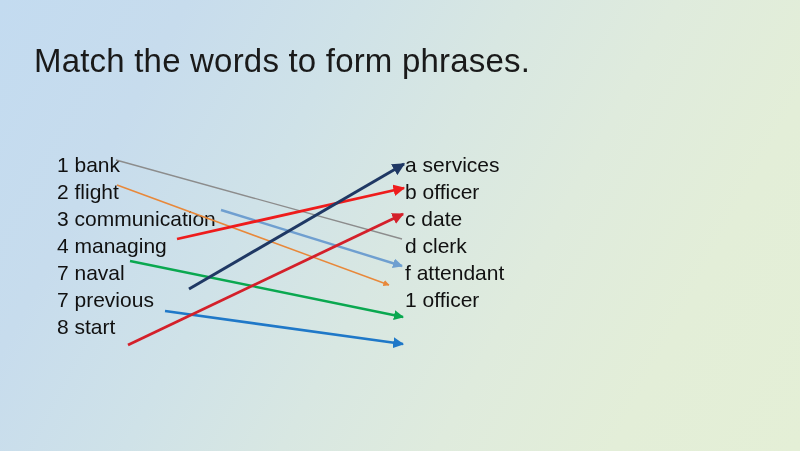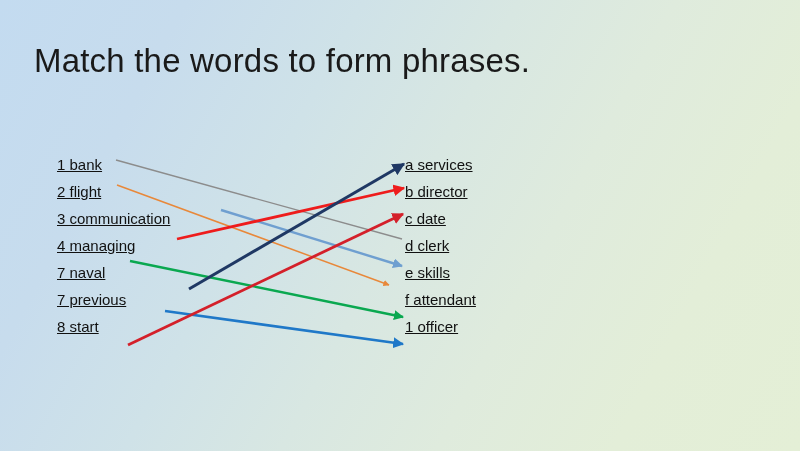--- a/index.html
+++ b/index.html
@@ -46,24 +46,23 @@
   .column {
     position: absolute;
     top: 151px;
   }
   #left-column  { left: 57px; }
   #right-column { left: 405px; }
 
   .match-item {
     height: 27px;
     line-height: 27px;
-    font-size: 15px;
+    font-size: 21px;
     color: #111111;
     white-space: nowrap;
-    text-decoration: underline;
   }
   
   #connectors {
     position: absolute;
     left: 0;
     top: 0;
     width: 800px;
     height: 451px;
     pointer-events: none;
   }
@@ -80,24 +79,23 @@
     <div class="match-item">2 flight</div>
     <div class="match-item">3 communication</div>
     <div class="match-item">4 managing</div>
     <div class="match-item">7 naval</div>
     <div class="match-item">7 previous</div>
     <div class="match-item">8 start</div>
   </div>
 
   <div id="right-column" class="column">
     <div class="match-item">a services</div>
-    <div class="match-item">b director</div>
+    <div class="match-item">b officer</div>
     <div class="match-item">c date</div>
     <div class="match-item">d clerk</div>
-    <div class="match-item">e skills</div>
     <div class="match-item">f attendant</div>
     <div class="match-item">1 officer</div>
   </div>
 
   <svg id="connectors" viewBox="0 0 800 451" width="800" height="451" xmlns="http://www.w3.org/2000/svg">
     <defs id="arrow-defs">
         <marker id="arrow-1" viewBox="0 0 10 10" refX="9" refY="5" markerWidth="4.2" markerHeight="4.2" orient="auto-start-reverse" markerUnits="strokeWidth">
           <path d="M 0 0 L 10 5 L 0 10 z" fill="#e8883a"></path>
         </marker>
         <marker id="arrow-2" viewBox="0 0 10 10" refX="9" refY="5" markerWidth="4.2" markerHeight="4.2" orient="auto-start-reverse" markerUnits="strokeWidth">

